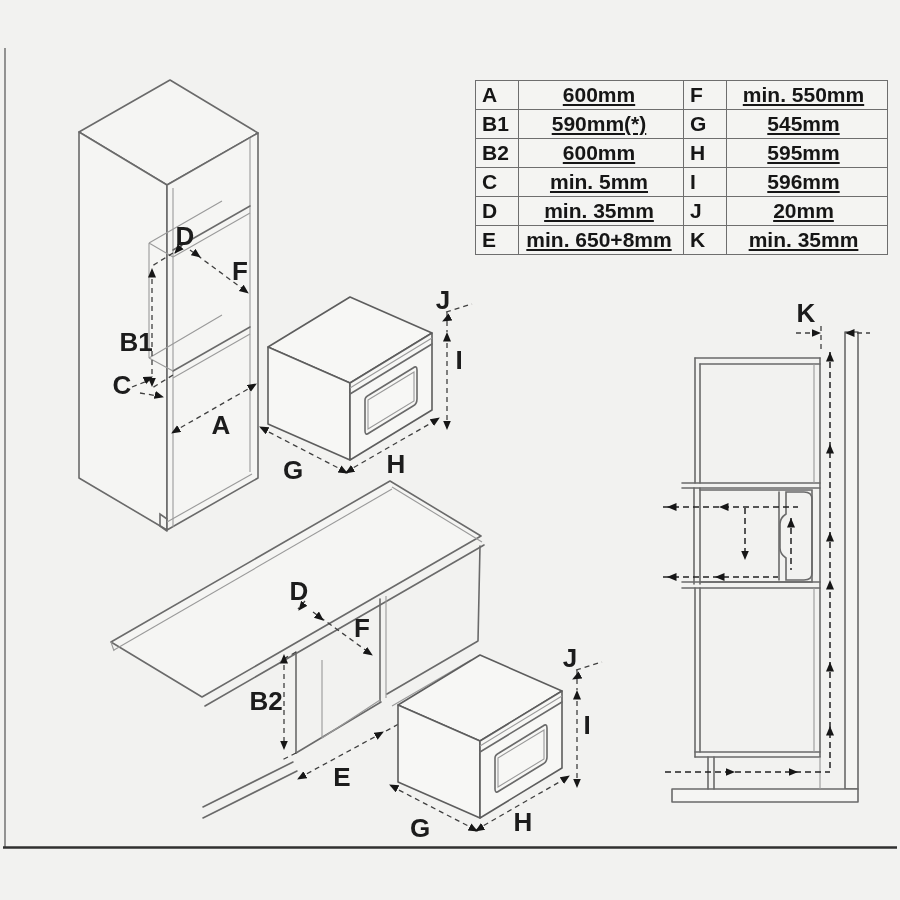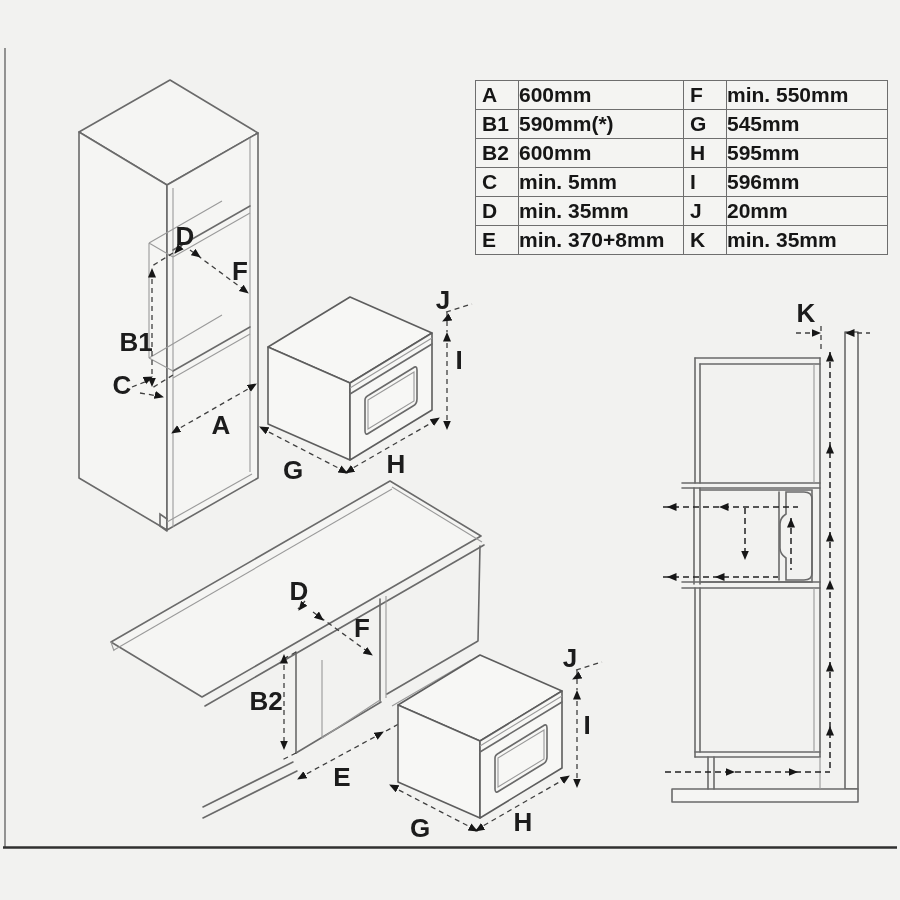--- a/index.html
+++ b/index.html
@@ -13,21 +13,21 @@
   .facew{fill:#f7f7f5;stroke:#5d5d5d;stroke-width:1.6;stroke-linejoin:round;}
   .dim{stroke:#3f3f3f;stroke-width:1.3;fill:none;stroke-dasharray:5 4;}
   .flow{stroke:#222;stroke-width:1.5;fill:none;stroke-dasharray:6 4;}
   .ar{stroke:rgba(0,0,0,0);stroke-width:1;marker-end:url(#ah);}
   .lbl{font-family:"Liberation Sans",sans-serif;font-size:26px;font-weight:600;fill:#1c1c1c;}
   
   .dimtable{position:absolute;border-collapse:collapse;background:#f4f4f2;}
   .dimtable td{border:1px solid #6e6e6e;height:28px;padding:0;font-size:21px;
                font-weight:600;color:#161616;white-space:nowrap;}
   .dimtable td.k{width:36px;text-align:left;padding-left:6px;}
-  .dimtable td.v{text-align:left;padding-right:7px;}
+  .dimtable td.v{text-align:center;padding-right:7px;text-decoration:underline;}
   #tbl-left{left:475px;top:80px;}  #tbl-left td.v{width:160px;}
   #tbl-right{left:683px;top:80px;} #tbl-right td.v{width:153px;}
 </style>
 </head>
 <body>
 
 <div class="canvas">
 
 <svg width="900" height="900" viewBox="0 0 900 900">
   <defs>
@@ -252,21 +252,21 @@
     <tr>
       <td class="k">C</td>
       <td class="v">min. 5mm</td>
         </tr>
     <tr>
       <td class="k">D</td>
       <td class="v">min. 35mm</td>
         </tr>
     <tr>
       <td class="k">E</td>
-      <td class="v">min. 370+8mm</td>
+      <td class="v">min. 650+8mm</td>
         </tr>
   </tbody>
 </table>
 
 <table class="dimtable" id="tbl-right">
   <tbody>
     <tr>
       <td class="k">F</td>
       <td class="v">min. 550mm</td>
         </tr>

